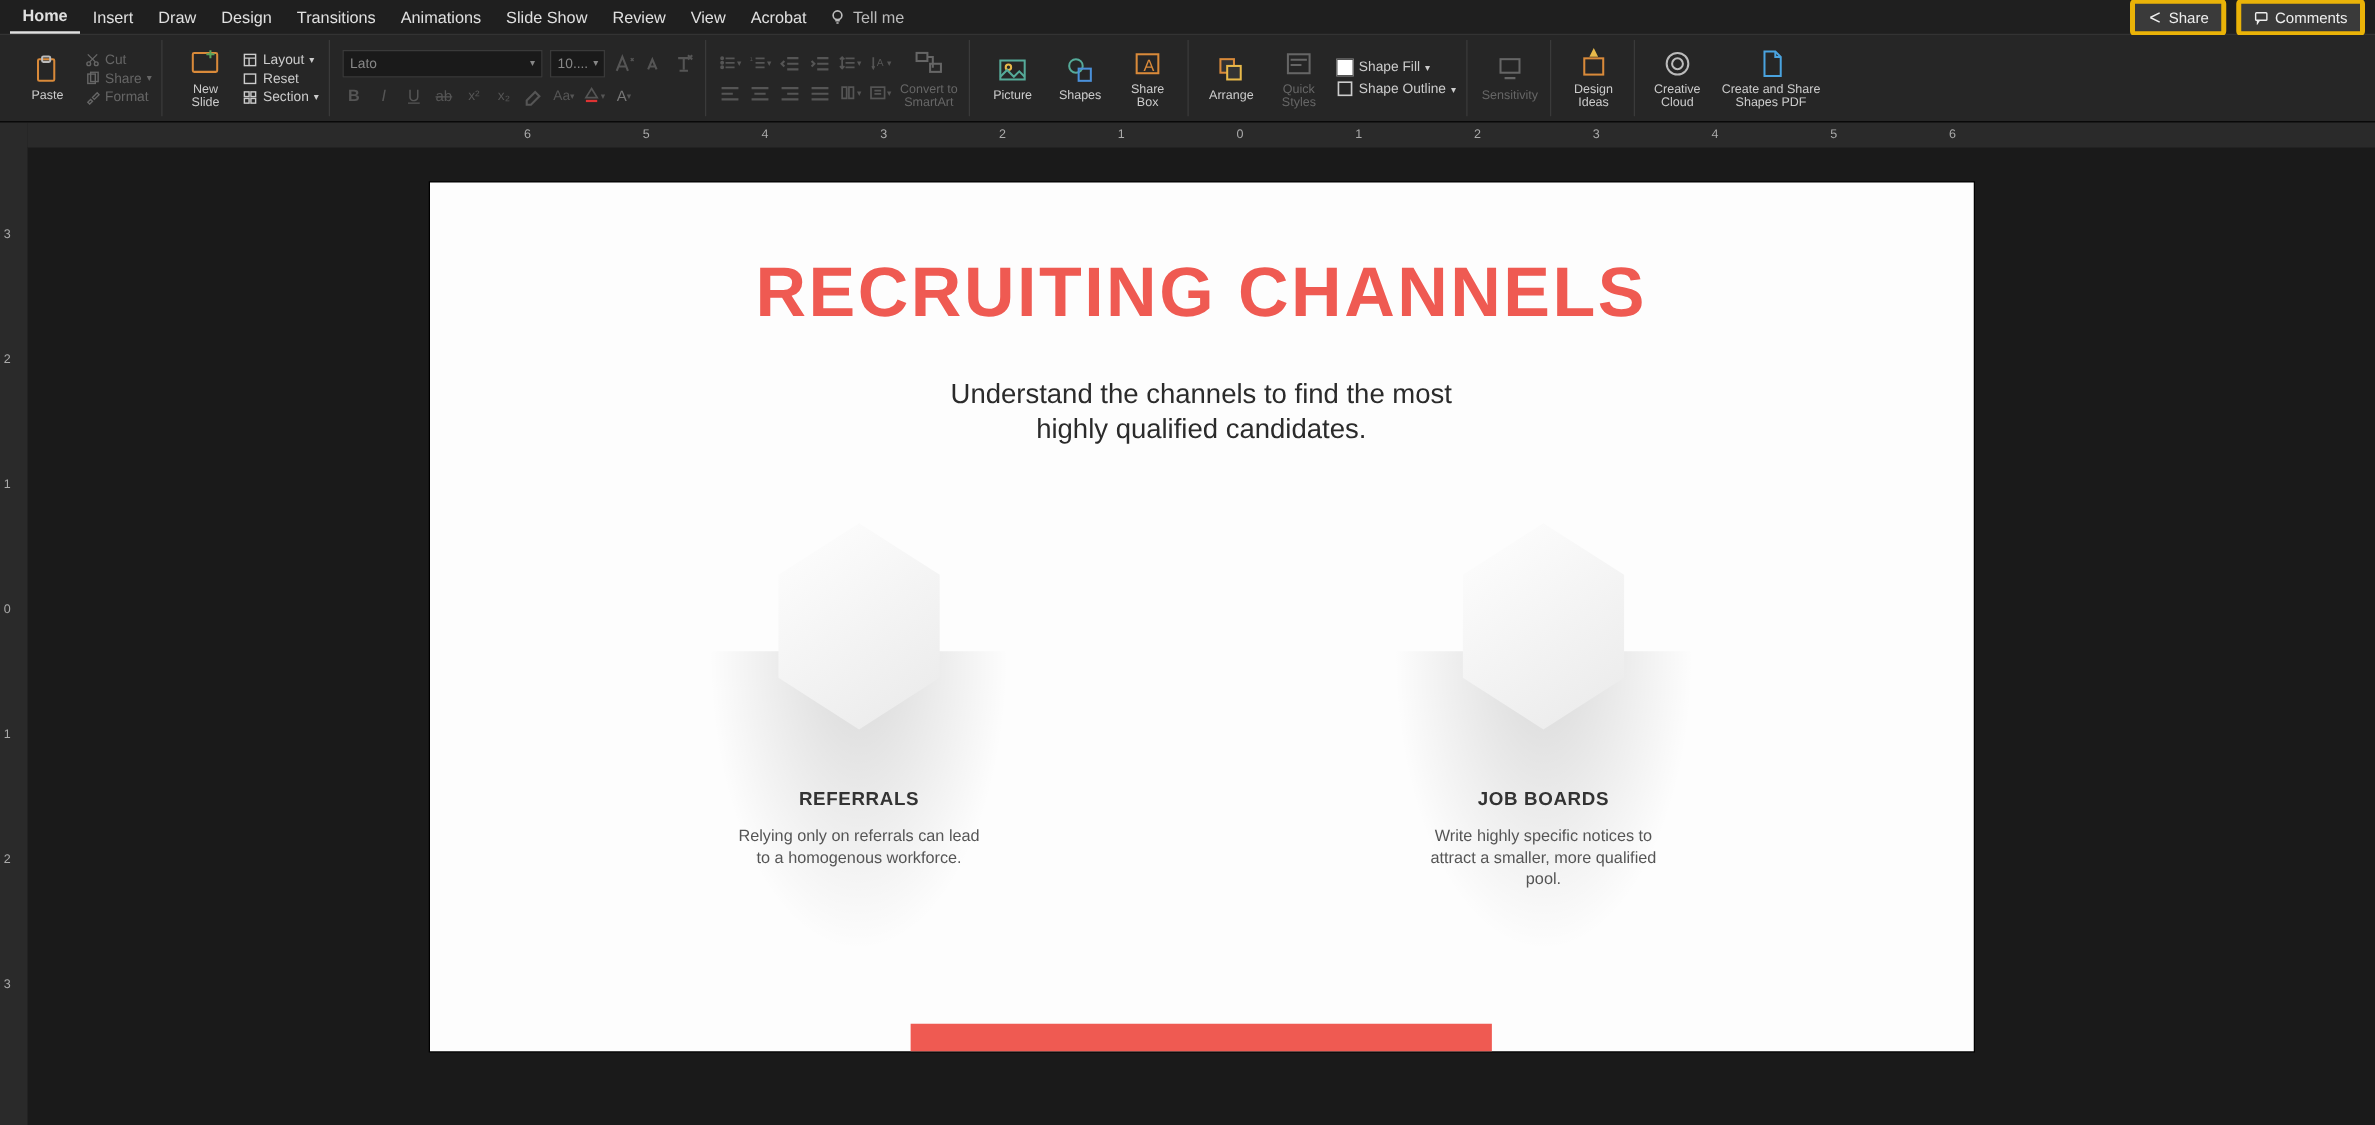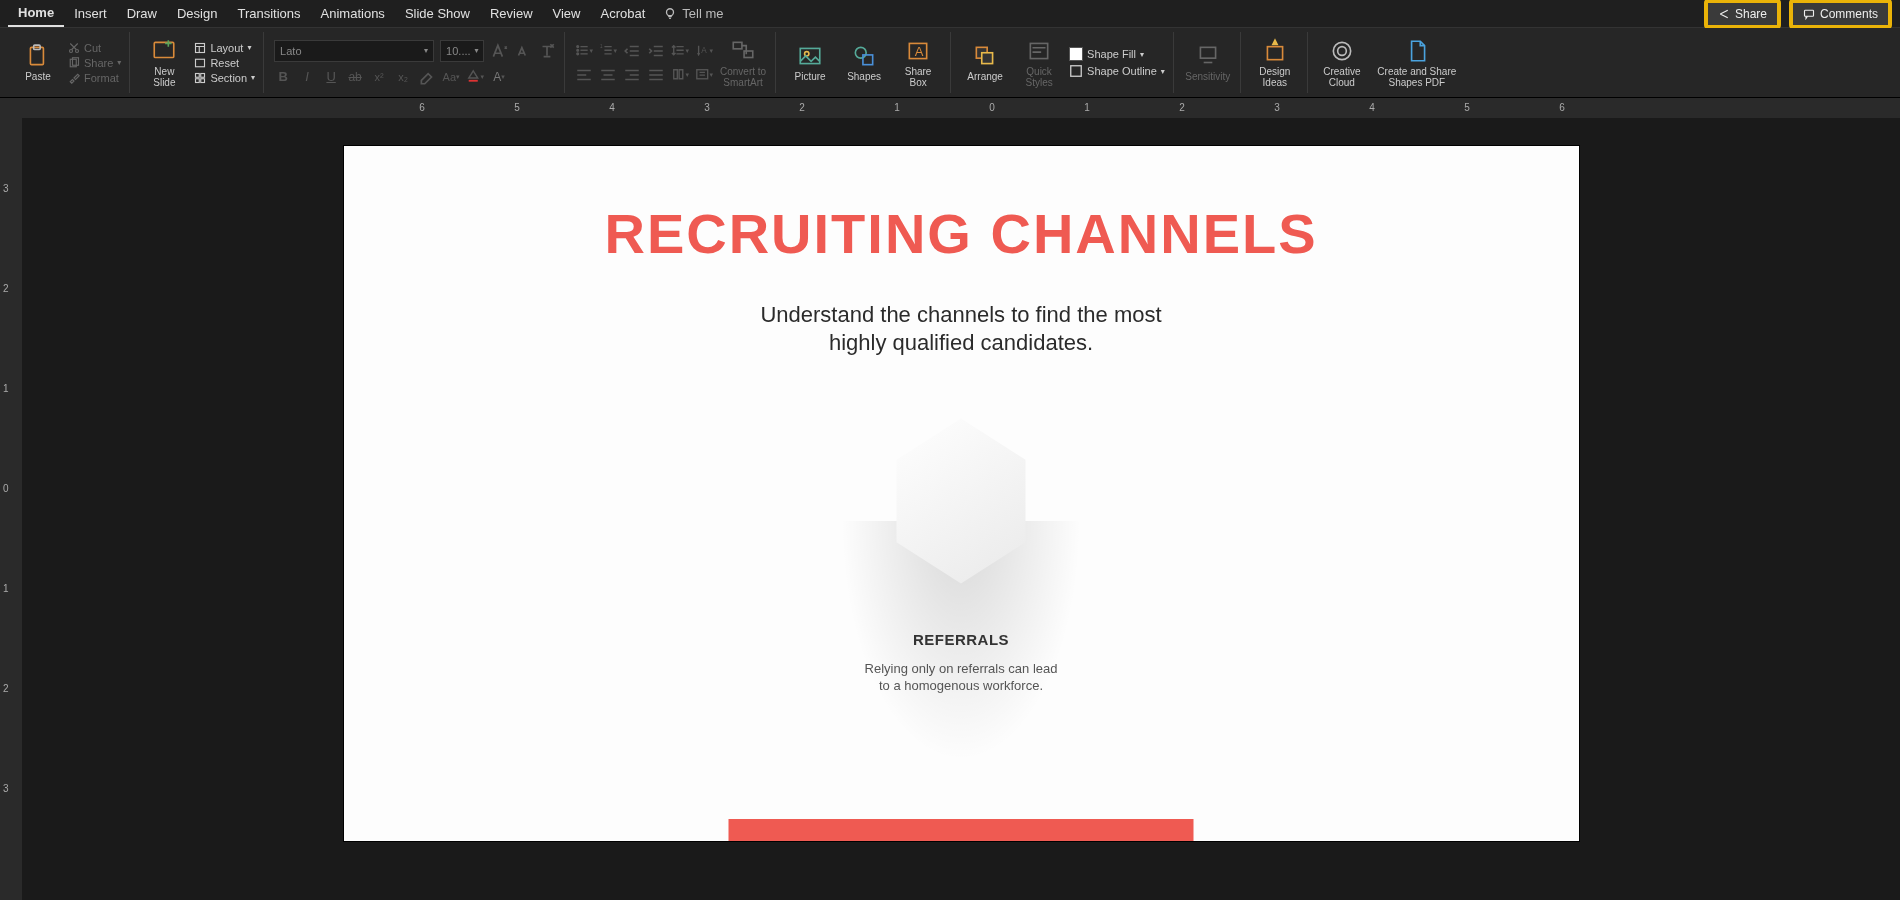--- a/index.html
+++ b/index.html
@@ -488,19 +488,27 @@
 highly qualified candidates.</div>
           <div class="hexrow">
             <div class="hexcol">
               <div class="hexwrap">
                   <div class="hex"></div>
                   <div class="hexshadow"></div>
                 </div>
               <div class="hextitle">REFERRALS</div>
               <div class="hexbody">Relying only on referrals can lead to a homogenous workforce.</div>
             </div>
+            <div class="hexcol">
+              <div class="hexwrap">
+                  <div class="hex"></div>
+                  <div class="hexshadow"></div>
+                </div>
+              <div class="hextitle">JOB BOARDS</div>
+              <div class="hexbody">Write highly specific notices to attract a smaller, more qualified pool.</div>
+            </div>
           </div>
           <div class="redbar"></div>
         </div>
       </div>
     </div>
   </div>
 </div>
 
 </body></html>

